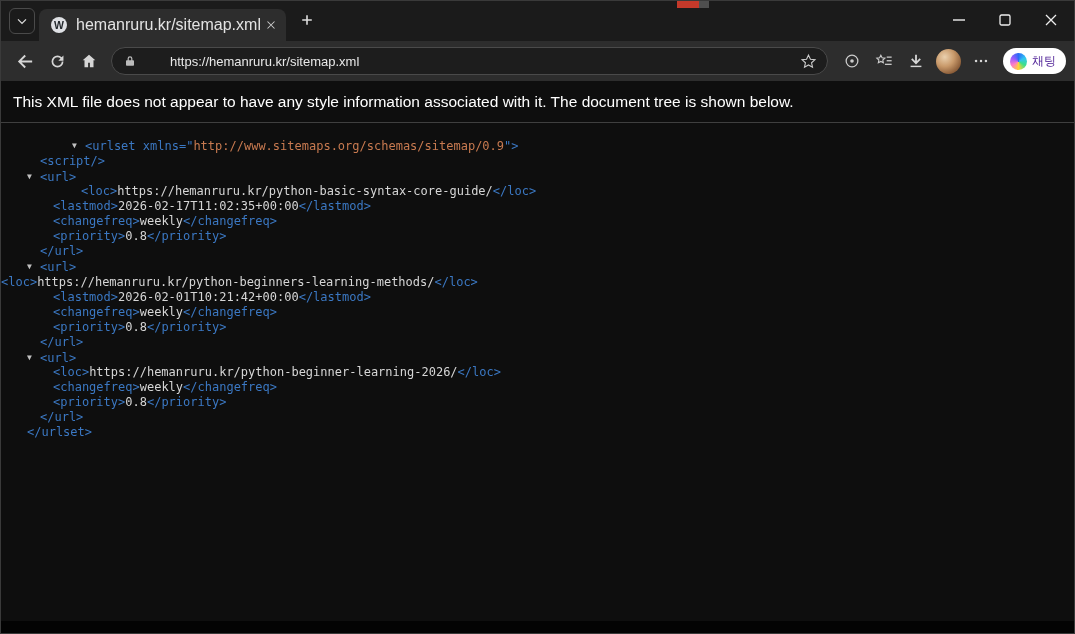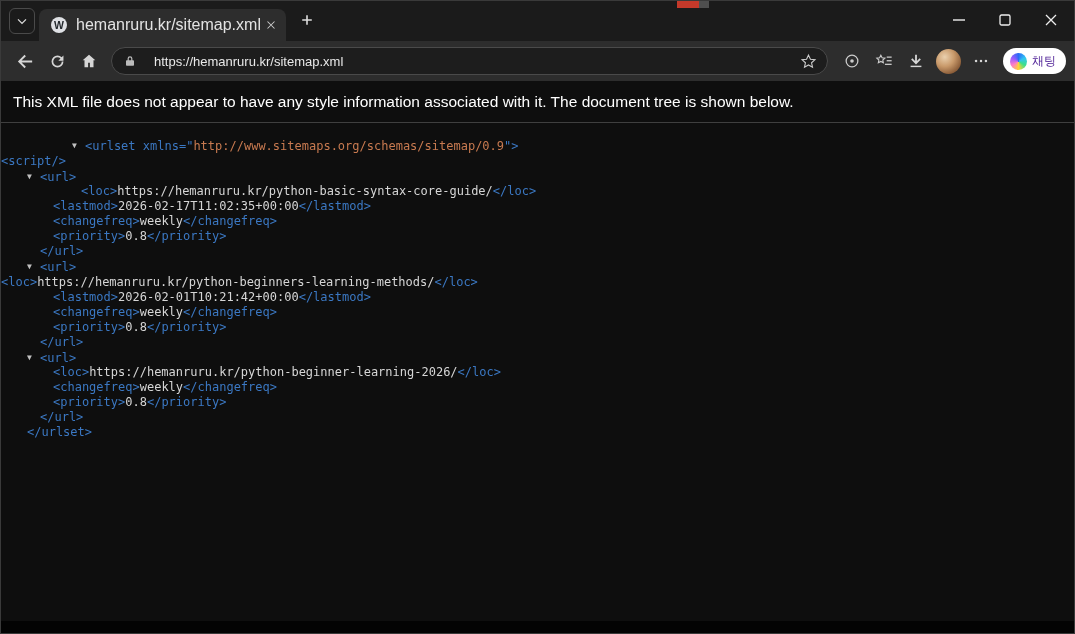--- a/index.html
+++ b/index.html
@@ -23,21 +23,21 @@
   .win-btn { width:46px; height:38px; display:flex; align-items:center; justify-content:center; }
   .rec-indicator { position:absolute; left:676px; top:0; height:7px; display:flex; }
   .rec-red { width:22px; background:#c4392a; }
   .rec-gray { width:10px; background:#4f4f4f; }
 
   
   .toolbar { height:40px; background:#2d2d2d; display:flex; align-items:center; padding:0 8px; }
   .tool-btn { width:32px; height:32px; border-radius:6px; display:flex; align-items:center; justify-content:center; flex:none; }
   .addressbar { flex:1; height:28px; background:#1d1d1d; border:1px solid #4a4a4a; border-radius:14px;
                 display:flex; align-items:center; padding:0 6px 0 10px; margin:0 8px 0 6px; min-width:0; }
-  .url { flex:1; color:#e9e9e9; font-size:13px; margin-left:0; white-space:nowrap; overflow:hidden;padding-left:16px; }
+  .url { flex:1; color:#e9e9e9; font-size:13px; margin-left:16px; white-space:nowrap; overflow:hidden;padding-left:16px; }
   .avatar { width:25px; height:25px; border-radius:50%; flex:none; margin:0 4px;
             background:radial-gradient(circle at 35% 32%, #ead0ae 0%, #c99a6b 40%, #8a5c38 75%, #5d3c24 100%); }
   .chat-pill { height:26px; background:#ffffff; border-radius:13px; display:flex; align-items:center;
                padding:0 10px 0 7px; gap:5px; margin-left:6px; flex:none; }
   .copilot-icon { width:17px; height:17px; border-radius:50%; flex:none;
                   background:conic-gradient(#2a6df5,#31c4f3,#3be08b,#ffd337,#ff7cc8,#9b5cff,#2a6df5); }
   .chat-label { font-size:12px; color:#4c1d95; font-family:"Liberation Sans", sans-serif; }
 
   
   .content { height:542px; background:var(--c-bg,#0e0e0e); overflow:hidden; }
@@ -182,21 +182,21 @@
     <div class="chat-pill">
       <span class="copilot-icon"></span>
       <span class="chat-label">채팅</span>
     </div>
   </div>
 
   <div class="content">
     <div class="notice">This XML file does not appear to have any style information associated with it. The document tree is shown below.</div>
     <div class="xml-tree" id="xml-tree">
         <div class="line" style="padding-left: 38px; margin-left: 46px;"><span class="arrow">▼</span><span class="tag">&lt;urlset xmlns="</span><span class="attr">http://www.sitemaps.org/schemas/sitemap/0.9</span><span class="tag">"&gt;</span></div>
-        <div class="line" style=""><span class="tag">&lt;script/&gt;</span></div>
+        <div class="line" style="padding-left: 39px;"><span class="tag">&lt;script/&gt;</span></div>
         <div class="line" style="padding-left: 39px;"><span class="arrow">▼</span><span class="tag">&lt;url&gt;</span></div>
         <div class="line" style="padding-left: 80px;"><span class="tag">&lt;loc&gt;</span><span class="text">https://hemanruru.kr/python-basic-syntax-core-guide/</span><span class="tag">&lt;/loc&gt;</span></div>
         <div class="line" style="padding-left: 52px;"><span class="tag">&lt;lastmod&gt;</span><span class="text">2026-02-17T11:02:35+00:00</span><span class="tag">&lt;/lastmod&gt;</span></div>
         <div class="line" style="padding-left: 52px;"><span class="tag">&lt;changefreq&gt;</span><span class="text">weekly</span><span class="tag">&lt;/changefreq&gt;</span></div>
         <div class="line" style="padding-left: 52px;"><span class="tag">&lt;priority&gt;</span><span class="text">0.8</span><span class="tag">&lt;/priority&gt;</span></div>
         <div class="line" style="padding-left: 39px;"><span class="tag">&lt;/url&gt;</span></div>
         <div class="line" style="padding-left: 39px;"><span class="arrow">▼</span><span class="tag">&lt;url&gt;</span></div>
         <div class="line" style=""><span class="tag">&lt;loc&gt;</span><span class="text">https://hemanruru.kr/python-beginners-learning-methods/</span><span class="tag">&lt;/loc&gt;</span></div>
         <div class="line" style="padding-left: 52px;"><span class="tag">&lt;lastmod&gt;</span><span class="text">2026-02-01T10:21:42+00:00</span><span class="tag">&lt;/lastmod&gt;</span></div>
         <div class="line" style="padding-left: 52px;"><span class="tag">&lt;changefreq&gt;</span><span class="text">weekly</span><span class="tag">&lt;/changefreq&gt;</span></div>

